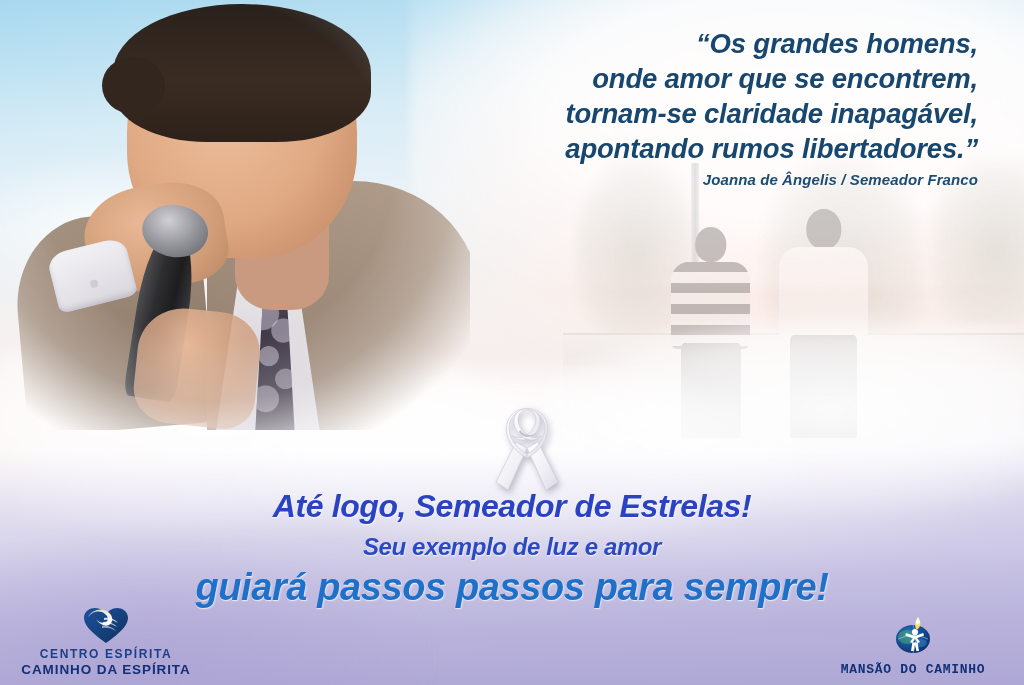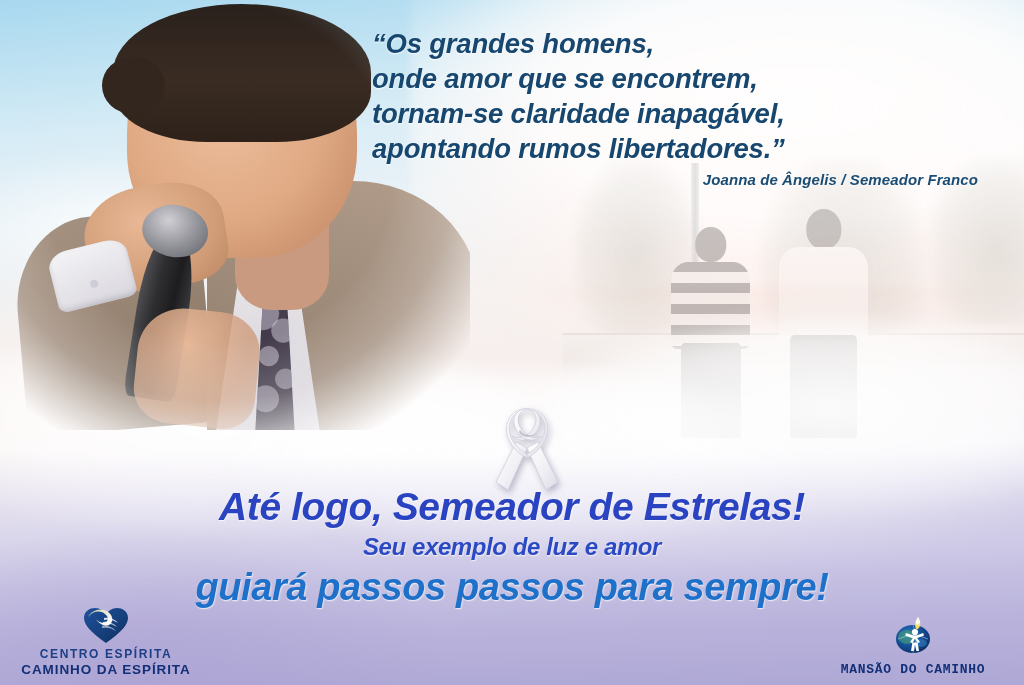--- a/index.html
+++ b/index.html
@@ -244,22 +244,22 @@
     transform:rotate(9deg);
   }
   .p-mic-head {
     position:absolute; left:-14%; top:-14%; width:128%; height:30%;
     border-radius:50%;
     background:radial-gradient(ellipse at 38% 32%,#cfcfd4,#8e8e95 55%,#5e5e66 100%);
   }
 
   
   .quote {
-    position:absolute; right:52px; top:26px; width:600px;
-    text-align:left;
+    position:absolute; right:46px; top:26px; width:600px;
+    text-align:right;
     font-style:italic; font-weight:bold;
     font-size:27.5px; line-height:35px;
     letter-spacing:-0.2px;
     color:#17476f;
     text-shadow:0 1px 2px rgba(255,255,255,.85);
   }
   .quote-line { display:block; white-space:nowrap; }
   .quote-attr {
     position:absolute; right:46px; top:171px; width:600px;
     text-align:right;
@@ -277,21 +277,21 @@
   
   .headline {
     position:absolute; left:0; top:486px; width:100%;
     text-align:center; font-style:italic; font-weight:bold;
     letter-spacing:-0.4px;
   }
   .hl1, .hl2, .hl3 {
     display:block; white-space:nowrap;
     text-shadow:1px 1px 2px rgba(255,255,255,.55), 0 1px 0 rgba(255,255,255,.4);
   }
-  .hl1 { font-size:39px; line-height:41px; color:#2a43c0; }
+  .hl1 { font-size:32px; line-height:41px; color:#2a43c0; }
   .hl2 { font-size:24px; line-height:40px; color:#2b49c3; }
   .hl3 { font-size:38px; line-height:40px; color:#1e70c9; }
 
   
   .logo { position:absolute; bottom:8px; }
   .logo-left  { left:6px;  width:200px; text-align:center; }
   .logo-right { right:6px; width:210px; text-align:center;font-family:Liberation Mono, monospace; }
   .logo-mark { height:40px; display:flex; align-items:flex-end; justify-content:center; }
   .logo-mark svg { display:block; }
   .logo-cap1 {

